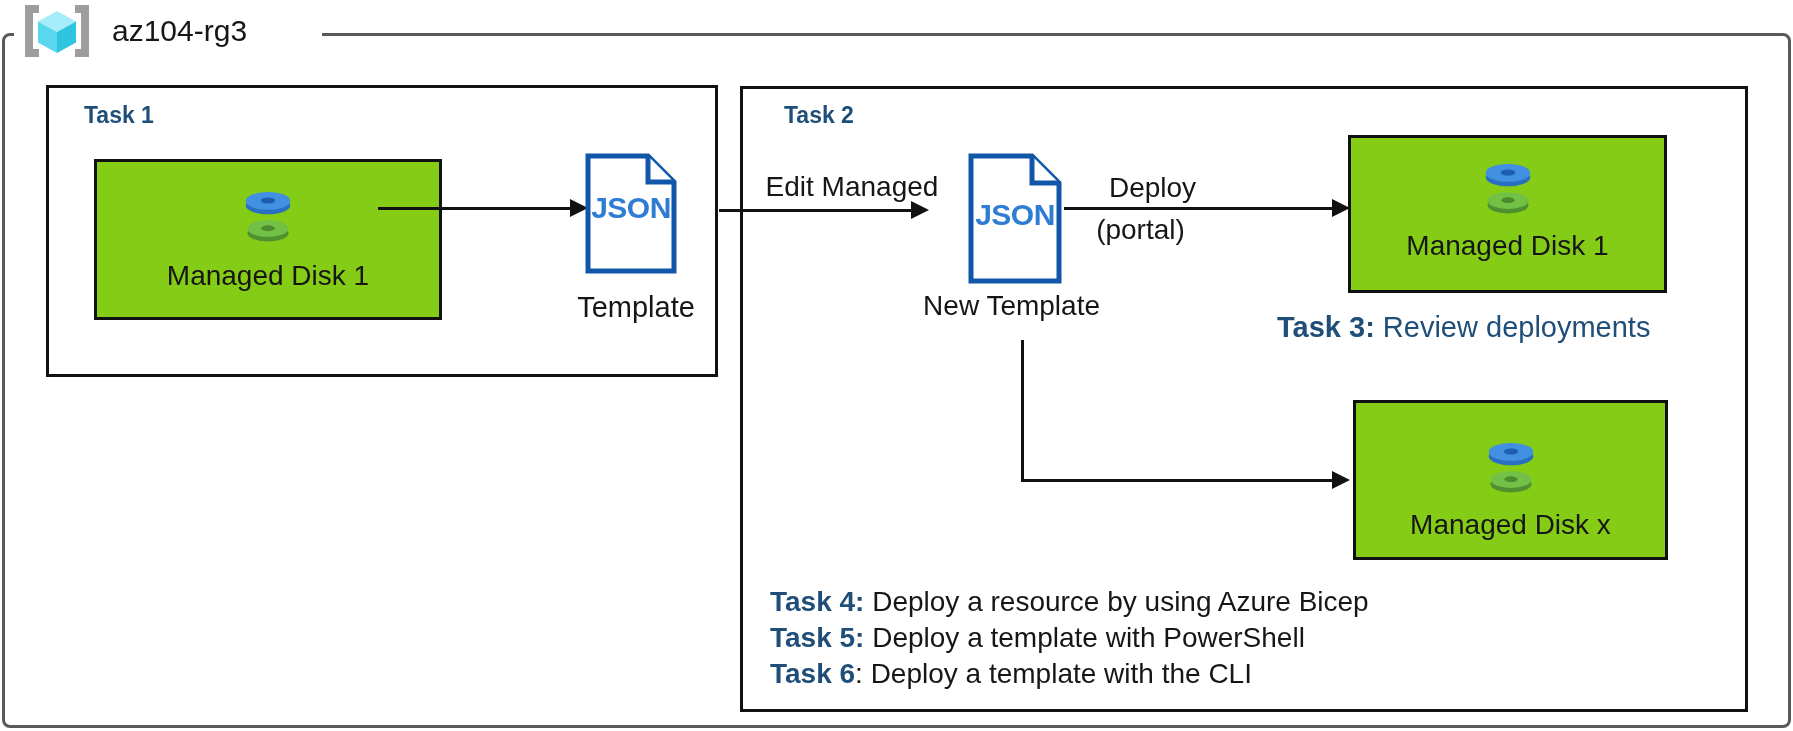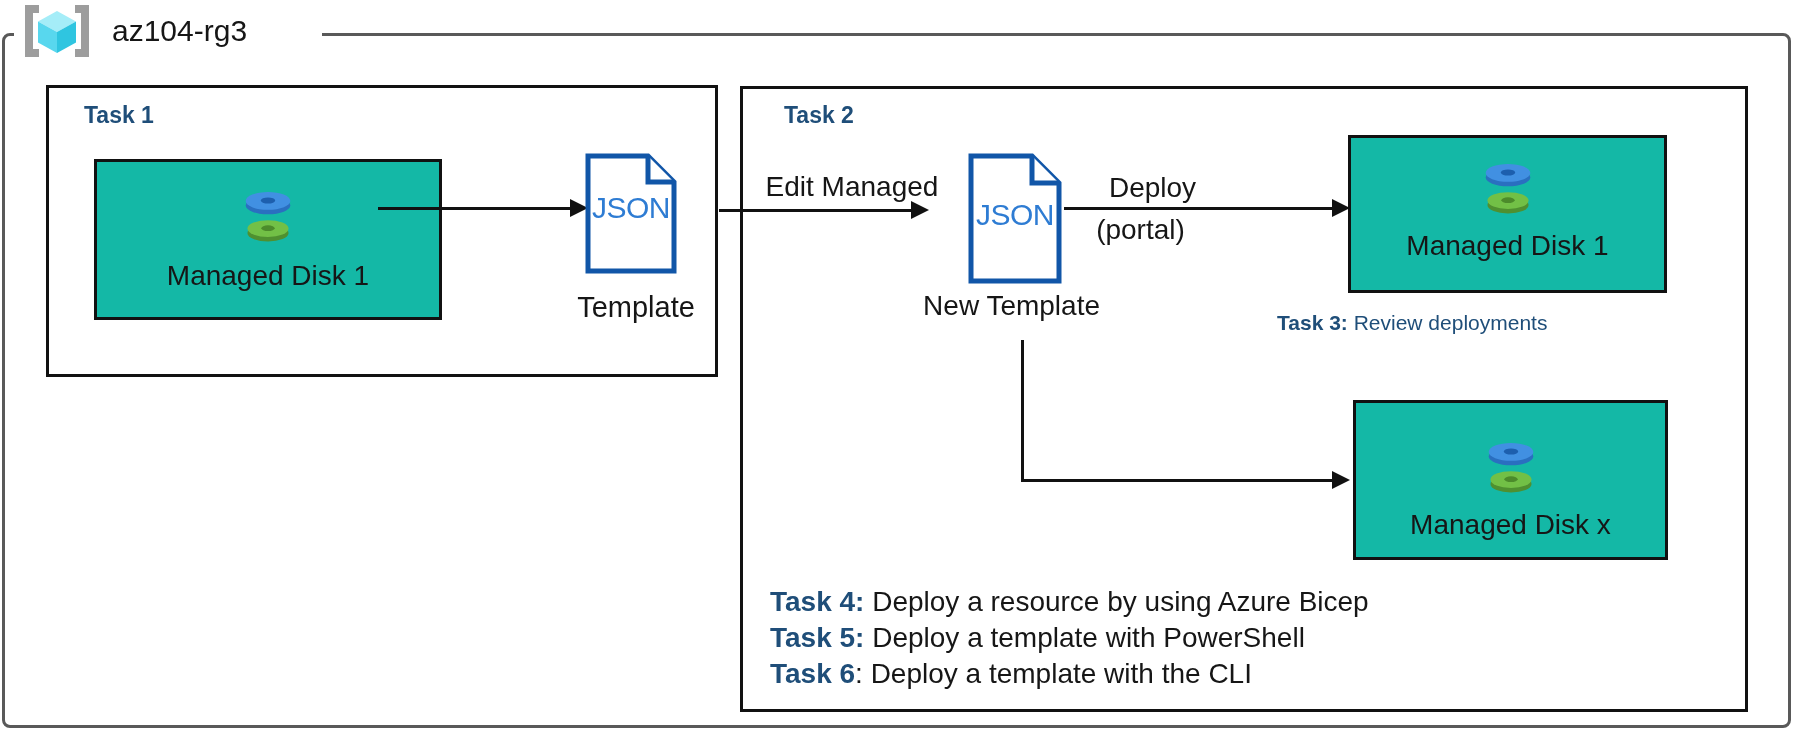--- a/index.html
+++ b/index.html
@@ -13,41 +13,41 @@
               gap:20px; background:#fff; padding:0 75px 0 8px; z-index:5; }
   .rg-name { font-size:30px; color:#161616; white-space:nowrap; }
 
   
   .task-box { position:absolute; border:3px solid #111; background:#fff; }
   .task1 { left:46px; top:85px; width:672px; height:292px; }
   .task2 { left:740px; top:86px; width:1008px; height:626px; }
   .task-title { position:absolute; font-size:23px; font-weight:700; color:#1f4e79; white-space:nowrap; }
 
   
-  .resource-box { position:absolute; background:#14b8a6; border:3px solid #111;
+  .resource-box { position:absolute; background:#84cc16; border:3px solid #111;
                   display:flex; flex-direction:column; align-items:center; }
   .resource-box .rlabel { font-size:28px; color:#161616; white-space:nowrap; }
 
   
-  .json-icon { position:absolute; }
+  .json-icon { position:absolute;font-weight:bold; }
   .json-icon .jtext { position:absolute; left:0; width:100%; text-align:center;
                       font-size:30px; line-height:30px; letter-spacing:-0.5px; color:#2e7cd3; }
 
   
   .caption { position:absolute; font-size:28px; color:#161616; text-align:center; white-space:nowrap; }
 
   
   .hline { position:absolute; height:3px; background:#111; }
   .vline { position:absolute; width:3px; background:#111; }
   .arrow-e { position:absolute; width:0; height:0;
              border-top:9px solid transparent; border-bottom:9px solid transparent;
              border-left:18px solid #111; }
 
   
-  .task3-caption { position:absolute; left:1277px; top:311px; font-size:21px; color:#1f4e79; white-space:nowrap; }
+  .task3-caption { position:absolute; left:1277px; top:311px; font-size:29px; color:#1f4e79; white-space:nowrap; }
   .navy-bold { font-weight:700; color:#1f4e79; }
   .bottom-tasks { position:absolute; left:770px; top:584px; font-size:28px; line-height:36px; color:#161616; }
   .bottom-tasks .task-row { white-space:nowrap; }
 </style>
 </head>
 <body>
 
 <div class="stage">
 
   <div class="outer-group"></div>

